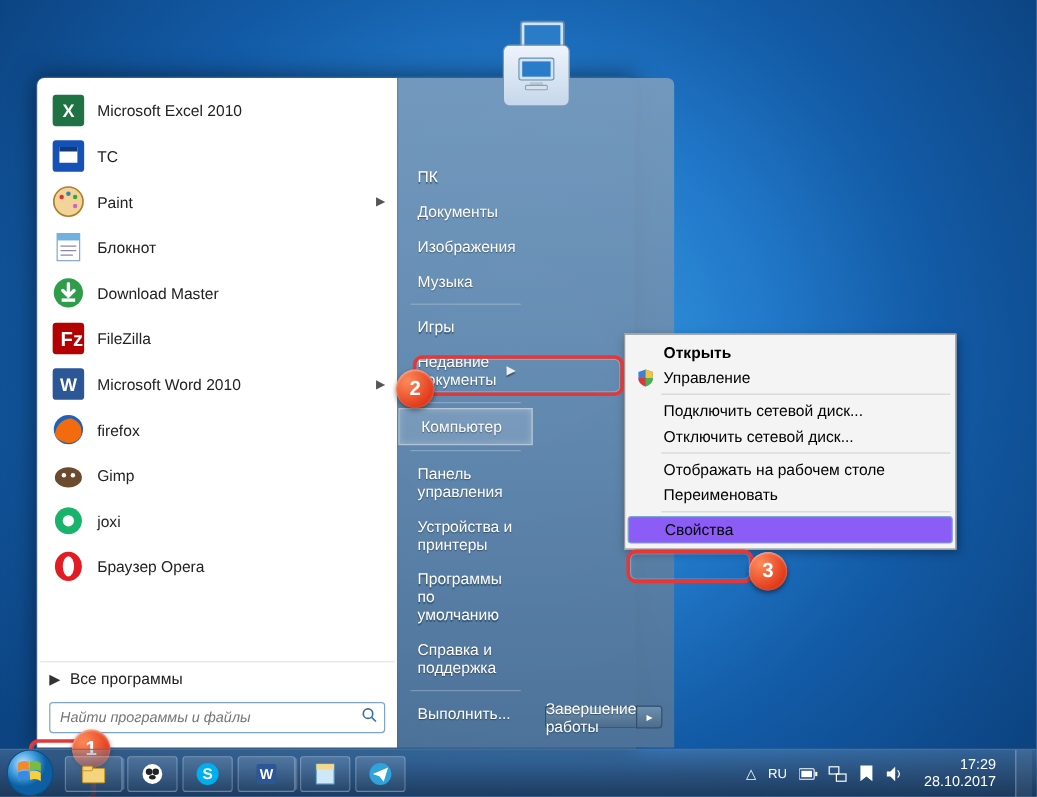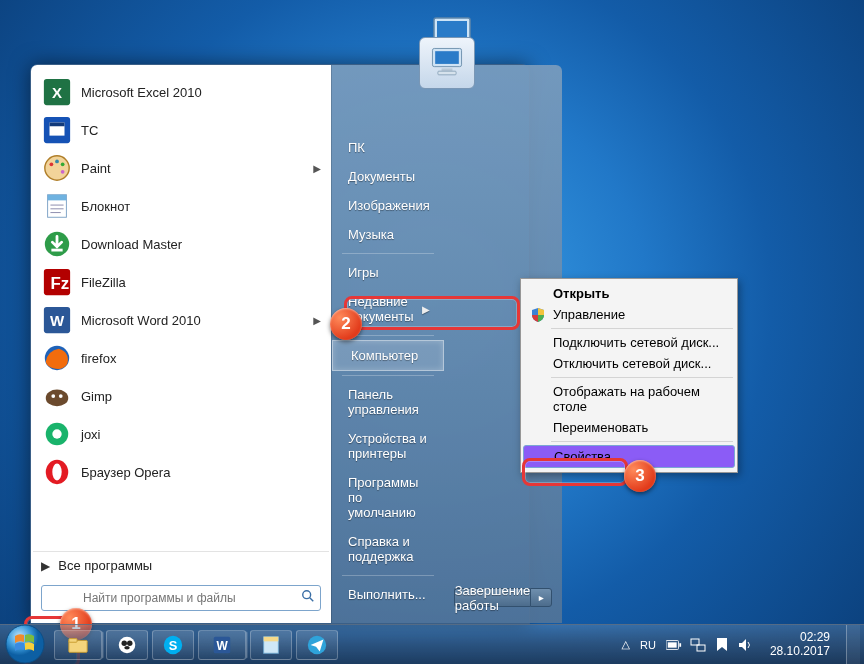--- a/index.html
+++ b/index.html
@@ -14,35 +14,35 @@
   
   .start-menu { position:absolute; left:30px; bottom:40px; width:500px; height:560px; display:flex; border:1px solid #3a5f87; border-radius:8px 8px 0 0; box-shadow:0 0 20px rgba(0,0,0,.5);}
   .sm-left { flex:0 0 300px; background:#fff; border-radius:6px 0 0 0; padding:6px 2px 2px; display:flex; flex-direction:column;}
   .sm-left .programs { flex:1; overflow:hidden; padding:2px;}
   .prog-item { display:flex; align-items:center; gap:8px; padding:2px 6px; height:38px; font-size:13px; color:#222; cursor:pointer; border-radius:3px;}
   .prog-item .pi-icon { width:32px; height:32px; display:flex; align-items:center; justify-content:center;}
   .prog-item svg { width:30px; height:30px;}
   .all-programs { border-top:1px solid #e3e3e3; display:flex; align-items:center; gap:8px; padding:6px 8px; font-size:13px; color:#222; cursor:pointer;}
   .search-row { padding:6px 8px 10px;}
   .search-box { position:relative; display:flex; align-items:center; border:1px solid #7da5cc; border-radius:3px; height:26px; background:#fff;}
-  .search-box input { border:none; outline:none; flex:1; padding:0 8px; font-size:12px; color:#0f172a; background:transparent;margin-left:33px;}
+  .search-box input { border:none; outline:none; flex:1; padding:0 8px; font-size:12px; font-style:italic; color:#0f172a; background:transparent;}
   .search-box .mag { width:24px; text-align:center; color:#3a6ea5;}
   .sm-right { flex:1; background:linear-gradient(180deg, rgba(122,156,189,.92) 0%, rgba(82,116,152,.92) 100%); border-left:1px solid rgba(0,0,0,.15); border-radius:0 6px 0 0; padding:68px 0 8px; display:flex; flex-direction:row; position:relative;}
   .avatar-box { position:absolute; top:-28px; left:50%; transform:translateX(-50%); width:56px; height:52px; background:linear-gradient(180deg,#eef4fb,#c5d7ea); border:1px solid #7a97b5; border-radius:6px; display:flex; align-items:center; justify-content:center;}
   .avatar-box svg { width:44px; height:40px;}
   .right-item { display:flex; align-items:center; justify-content:space-between; color:#fff; font-size:13px; padding:7px 14px 7px 16px; cursor:pointer; text-shadow:0 1px 1px rgba(0,0,0,.4);}
   .right-sep { height:1px; margin:4px 10px; background:rgba(255,255,255,.25);}
   .right-item.highlight { border:1px solid rgba(255,255,255,.45); background:rgba(255,255,255,.15); box-shadow:inset 0 0 6px rgba(255,255,255,.25);padding-left:18px;}
   .right-item .arrow { font-size:10px; color:#eee;}
   .shutdown-row { margin-top:auto; display:flex; align-items:stretch; padding:8px 10px;}
   .shutdown-btn { flex:1; display:flex;}
   .shutdown-btn .main { flex:1; background:linear-gradient(180deg,#6f8fae,#4c6c8c); color:#fff; font-size:13px; display:flex; align-items:center; justify-content:center; border:1px solid #32506e; border-right:none; border-radius:3px 0 0 3px; height:19px; text-shadow:0 1px 1px rgba(0,0,0,.4);}
   .shutdown-btn .dd { width:22px; background:linear-gradient(180deg,#6f8fae,#4c6c8c); border:1px solid #32506e; border-radius:0 3px 3px 0; color:#fff; display:flex; align-items:center; justify-content:center; font-size:10px;}
   
-  .ctx-menu { position:absolute; left:520px; top:278px; width:218px; background:#f4f4f4; border:1px solid #979797; box-shadow:2px 3px 8px rgba(0,0,0,.35); padding:4px 2px; font-size:13px;}
+  .ctx-menu { position:absolute; left:520px; top:278px; width:277px; background:#f4f4f4; border:1px solid #979797; box-shadow:2px 3px 8px rgba(0,0,0,.35); padding:4px 2px; font-size:13px;}
   .ctx-item { display:flex; align-items:center; gap:8px; padding:3px 10px 3px 30px; position:relative; cursor:pointer; color:#000;}
   .ctx-item .ci-icon { position:absolute; left:6px; top:50%; transform:translateY(-50%); width:18px; height:18px; display:flex; align-items:center; justify-content:center;}
   .ctx-item.bold { font-weight:700;}
   .ctx-sep { height:1px; background:#d4d4d4; margin:3px 2px 3px 28px;}
   
   .callout { position:absolute; border:3px solid #e63737; border-radius:8px; pointer-events:none; box-shadow:0 0 0 1px rgba(255,255,255,.25) inset;}
   .badge { position:absolute; width:32px; height:32px; border-radius:50%; background:radial-gradient(circle at 30% 30%, #ff8a5a, #e23b1b 70%); color:#fff; font-weight:700; font-size:17px; display:flex; align-items:center; justify-content:center; box-shadow:0 2px 4px rgba(0,0,0,.5), inset 0 1px 2px rgba(255,255,255,.5); pointer-events:none;}
   
   .taskbar { position:absolute; left:0; right:0; bottom:0; height:40px; background:linear-gradient(180deg, rgba(120,150,180,.35) 0%, rgba(50,80,115,.75) 50%, rgba(30,55,85,.85) 100%); border-top:1px solid rgba(255,255,255,.25); display:flex; align-items:center;}
   .start-orb { width:42px; height:42px; margin-left:4px; margin-top:-2px; cursor:pointer;}
@@ -384,18 +384,18 @@
           </svg>
         </span>
       <span>
           <svg width="16" height="14" viewBox="0 0 16 14">
             <path d="M1 5 H4 L8 1 V13 L4 9 H1 Z" fill="#fff"></path>
             <path d="M10 4 Q13 7 10 10" fill="none" stroke="#fff"></path>
           </svg>
         </span>
     </div>
     <div class="clock">
-      <div>02:29</div>
+      <div>17:29</div>
       <div>28.10.2017</div>
     </div>
     <div class="show-desktop"></div>
   </div>
 </div>
 
 </body></html>

